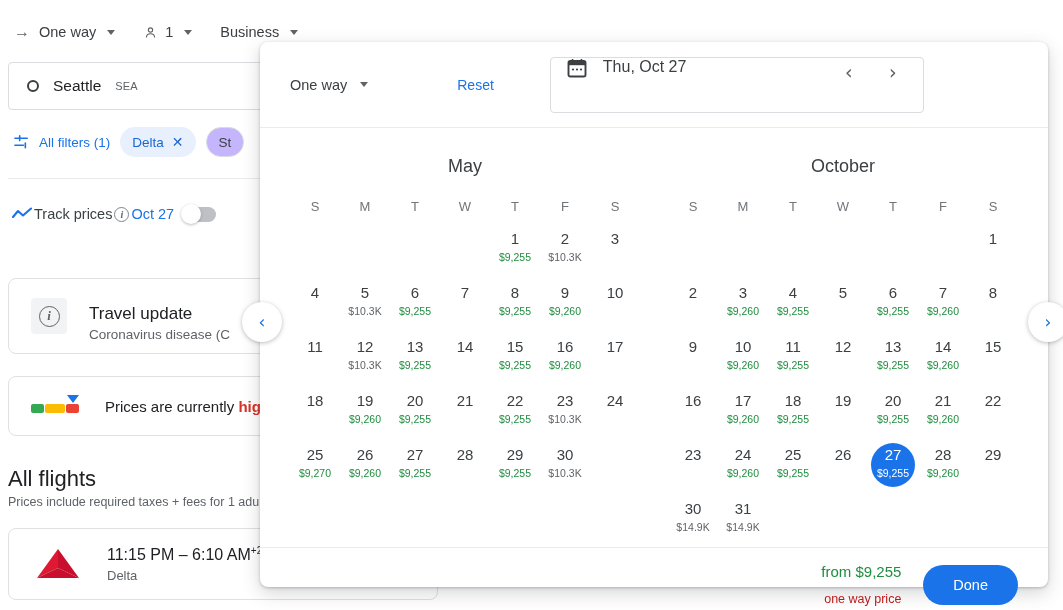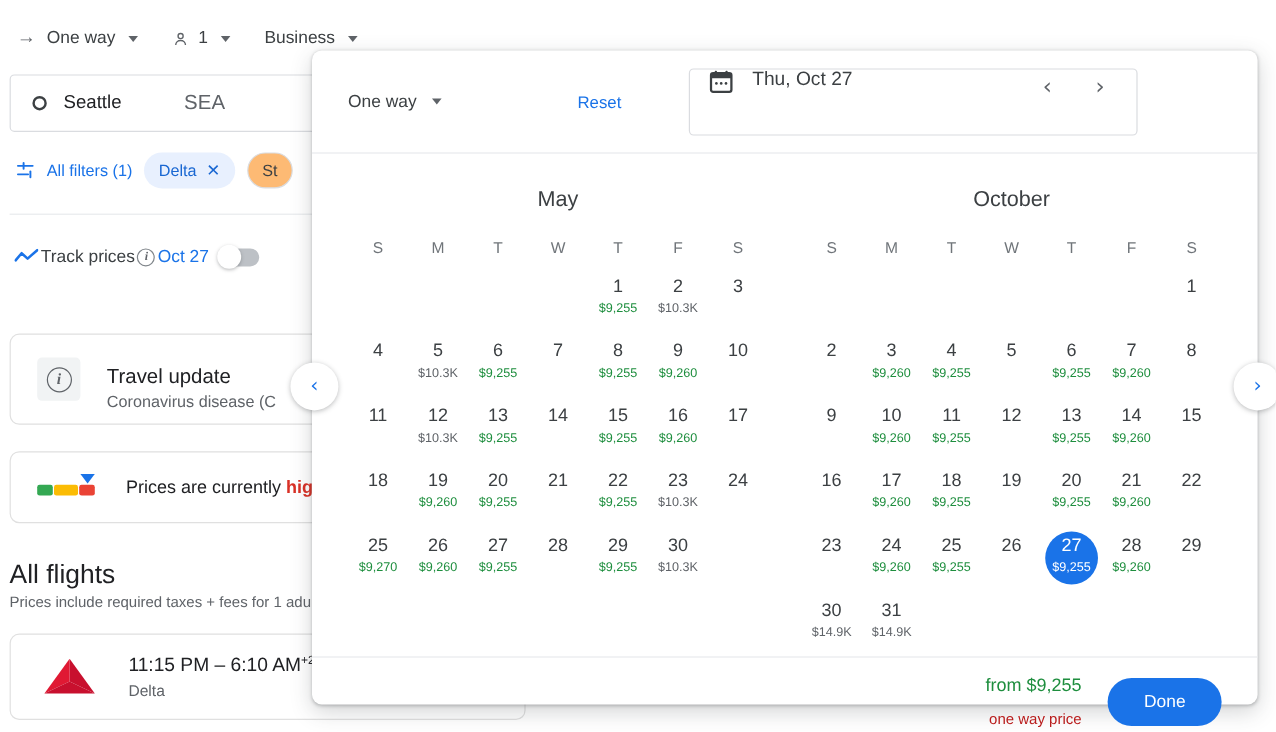--- a/index.html
+++ b/index.html
@@ -39,42 +39,42 @@
     width: 420px; height: 48px;
     border: 1px solid #dadce0; border-radius: 4px;
     background: #fff; display: flex; align-items: center;
     padding: 0 18px; gap: 14px;
   }
   .origin-dot {
     width: 12px; height: 12px; border-radius: 50%;
     border: 2.4px solid #3c4043; flex: none;
   }
   .origin-text { font-size: 15.5px; color: #202124; }
-  .origin-code { font-size: 17px; color: #5f6368; letter-spacing: .2px; margin-left: 38px; }
+  .origin-code { font-size: 11px; color: #5f6368; letter-spacing: .2px; }
 
   .filters-row {
     position: absolute; left: 14px; top: 126px;
     display: flex; align-items: center; gap: 10px; height: 32px;
   }
   .allfilters {
     display: flex; align-items: center; gap: 8px;
     color: #1a73e8; font-size: 13.5px; font-weight: 500;
   }
   .filter-glyph { width: 17px; height: 16px; }
   .chip {
     display: flex; align-items: center; gap: 8px;
     background: #e8f0fe; color: #1967d2;
     border-radius: 16px; height: 30px; padding: 0 12px;
     font-size: 13.5px; font-weight: 500;
   }
   .chip-x { font-size: 14px; line-height: 1; }
   .chip-outline {
     display: flex; align-items: center; border: 1px solid #dadce0;
     border-radius: 16px; height: 30px; padding: 0 12px;
-    font-size: 13.5px; color: #3c4043; background: #fdba74;
+    font-size: 13.5px; color: #3c4043; background: #c4b5fd;
     overflow: hidden;
   }
 
   .hr-line {
     position: absolute; left: 8px; top: 178px; width: 430px;
     height: 1px; background: #e8eaed;
   }
 
   .track-row {
     position: absolute; left: 12px; top: 200px;
@@ -165,21 +165,21 @@
     height: 86px; display: flex; align-items: center;
     padding: 0 30px; border-bottom: 1px solid #e8eaed;
     flex: none; gap: 0;
   }
   .ph-trip {
     display:flex; align-items:center; gap: 9px;
     font-size: 14.5px; color: #3c4043;
   }
   .ph-reset {
     color: #1a73e8; font-size: 14px; font-weight: 500;
-    margin-left: 113px;
+    margin-left: 89px;
   }
   .date-field {
     margin-left: 56px;
     width: 374px; height: 56px;
     border: 1px solid #dadce0; border-radius: 4px;
     display: flex; padding: 0 16px; gap: 16px;
   }
   .cal-glyph { width: 20px; height: 20px; flex: none;}
   .date-text { font-size: 16px; color: #3c4043; flex: 1; }
   .nav-arrow {

